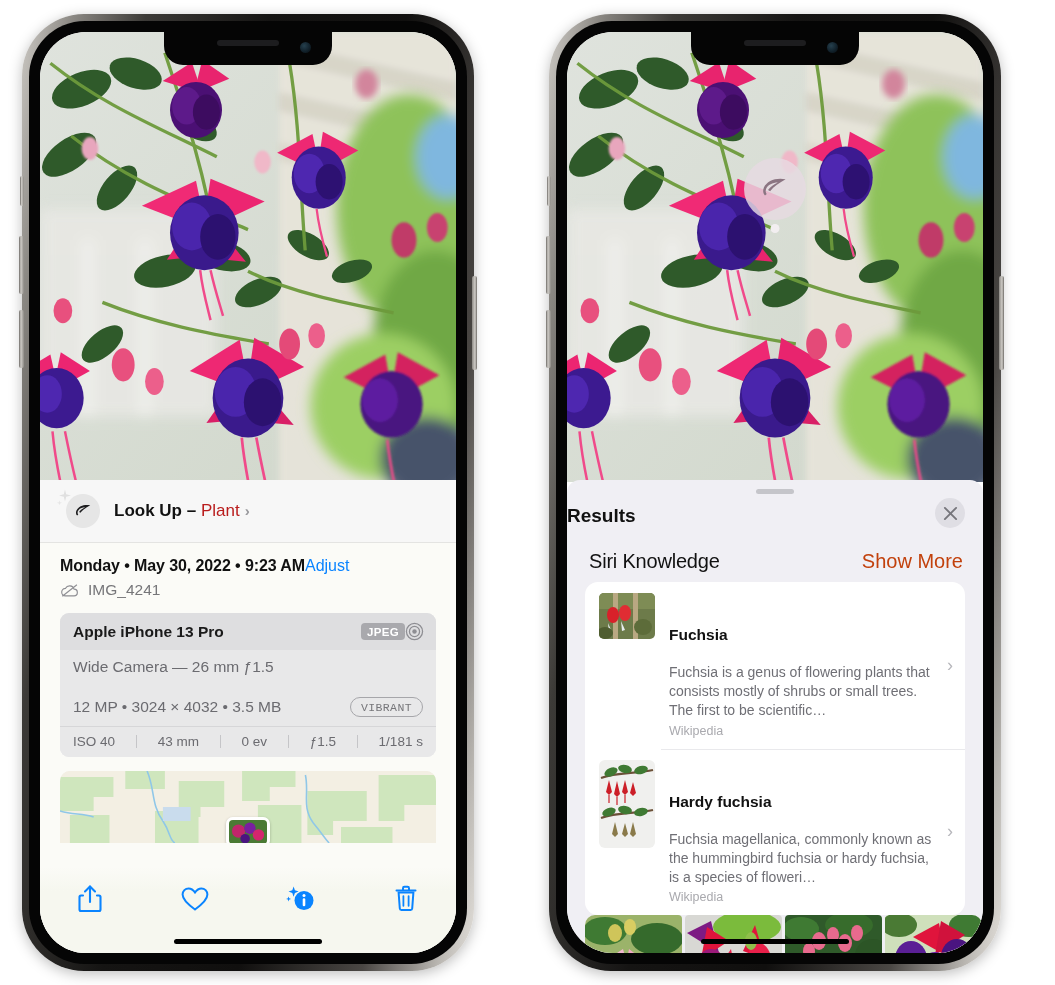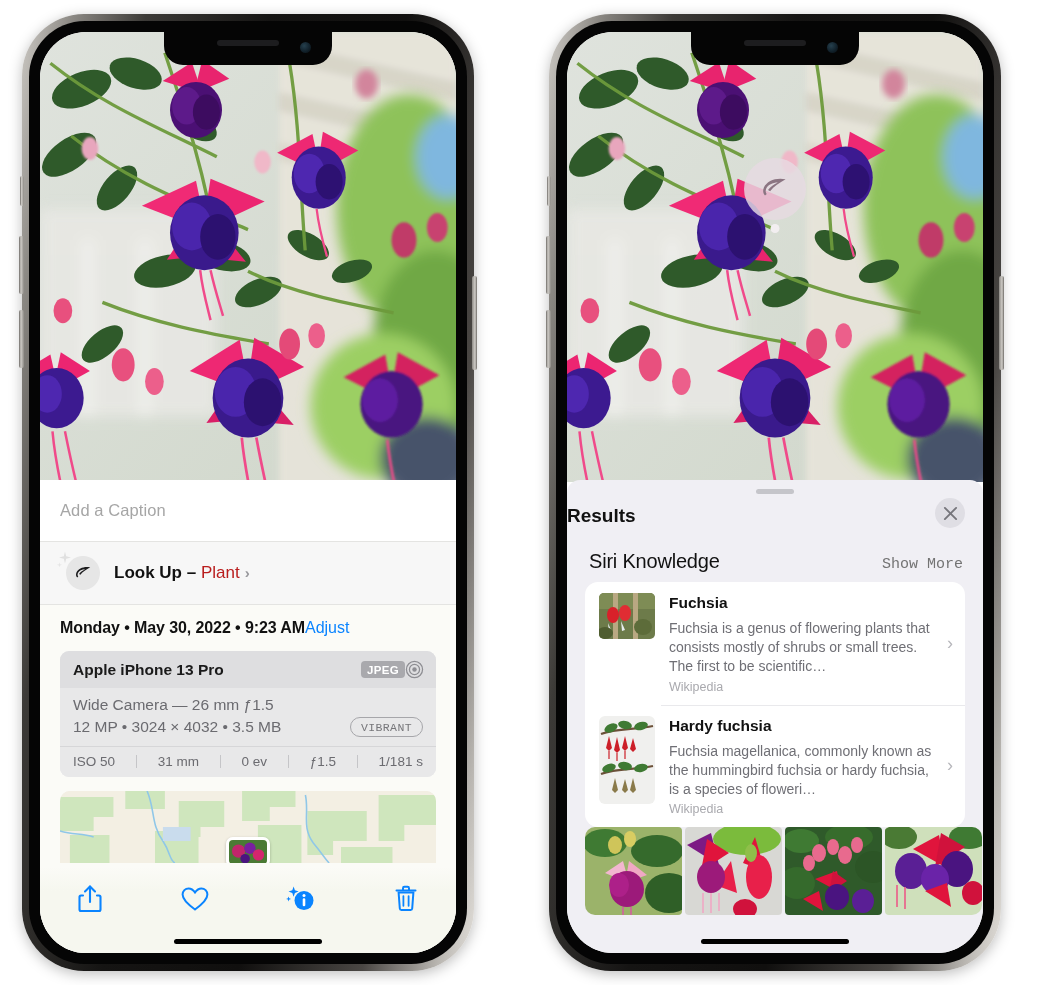--- a/index.html
+++ b/index.html
@@ -133,21 +133,21 @@
   .cam-head .name { font-size: 15.5px; font-weight: 700; color: #1a1a1a; }
   .cam-head .right { display: flex; align-items: center; }
   .jpeg-badge {
     background: #a9a9ad; color: #fff;
     font-size: 11.5px; font-weight: 700;
     padding: 2.5px 6px; border-radius: 4px; letter-spacing: .3px;
   }
   .raw-dot { width: 19px; height: 19px; }
   .cam-body { padding: 8px 13px 9px 13px; background: #e8e8e9; }
   .cam-line1 { font-size: 15.5px; color: #6b6b70; }
-  .cam-line2row { display: flex; align-items: center; justify-content: space-between; margin-top: 3px; text-align: center; }
+  .cam-line2row { display: flex; align-items: center; justify-content: space-between; margin-top: 21px; text-align: center; }
   .cam-line2 { font-size: 15.5px; color: #6b6b70; }
   .vibrant {
     border: 1px solid #a6a6aa; color: #76767a;
     font-size: 11.5px; letter-spacing: .4px;
     padding: 2.5px 10px; border-radius: 11px; font-family: Liberation Mono, monospace;
   }
   .cam-foot {
     display: flex; align-items: center; justify-content: space-between;
     padding: 7px 13px 8px 13px;
     border-top: 1px solid #d6d6d8;
@@ -205,34 +205,34 @@
     position: absolute; right: 18px; top: 4px;
     width: 30px; height: 30px; border-radius: 50%;
     background: #dfdee4;
     display: flex; align-items: center; justify-content: center;
   }
   .sec-head {
     display: flex; align-items: baseline; justify-content: space-between;
     padding: 12px 20px 9px 22px;
   }
   .sec-title { font-size: 20px; font-weight: 400; color: #111; letter-spacing: -.2px; }
-  .show-more { font-size: 15px; color: #737373; font-family: Liberation Mono, monospace; }
+  .show-more { font-size: 20px; color: #c2410c; }
 
   .know-card {
     margin: 0 18px; background: #fff; border-radius: 13px; overflow: hidden;
   }
   .know-row { display: flex; align-items: flex-start; padding: 11px 12px 11px 14px; position: relative; }
   .know-row + .know-row::before {
     content:""; position: absolute; left: 76px; right: 0; top: 0; height: 1px; background: #e9e9ec;
   }
   .know-thumb { width: 56px; height: 46px; border-radius: 5px; overflow: hidden; flex: none; margin-right: 14px; position: relative; }
   .know-thumb.tall { height: 88px; border-radius: 6px; }
   .know-body { flex: 1; min-width: 0; padding-right: 14px; }
-  .know-title { font-size: 15.5px; font-weight: 700; color: #111; line-height: 1.25; }
-  .know-desc { font-size: 14px; color: #6f6f75; line-height: 1.34; margin-top: 7px; }
+  .know-title { font-size: 15.5px; font-weight: 700; color: #111; line-height: 1.25; margin-top: 32px; }
+  .know-desc { font-size: 14px; color: #6f6f75; line-height: 1.34; margin-top: 19px; }
   .know-src { font-size: 12.5px; color: #a9a9ae; margin-top: 4px; }
   .know-chev { align-self: center; color: #b7b7bc; font-size: 18px; flex: none; }
 
   .sec-head2 { padding: 16px 20px 9px 22px; }
   .web-strip { display: flex; gap: 3px; padding: 0 18px; }
   .web-thumb { width: 97px; height: 88px; border-radius: 4px; overflow: hidden; position: relative; flex: none; }
   .web-thumb:first-child { border-radius: 10px 4px 4px 10px; }
   .web-thumb:last-child  { border-radius: 4px 10px 10px 4px; }
 </style>
 </head>
@@ -388,23 +388,20 @@
                 <ellipse cx="48" cy="112" rx="8" ry="11" fill="#e8a6bd" filter="url(#bl1)"></ellipse>
                 <ellipse cx="22" cy="268" rx="9" ry="12" fill="#e8507e"></ellipse>
                 <ellipse cx="214" cy="125" rx="8" ry="11" fill="#f0b8c8" filter="url(#bl1)"></ellipse>
               </g>
             </g>
           </svg>
         </div>
 
         <div class="info-sheet">
 
-          <div class="caption-row">
-            <span class="ph">Add a Caption</span>
-          </div>
 
           <div class="lookup-row">
             <div class="leaf-badge">
               <svg class="sparkle" viewBox="0 0 24 24">
                 <path d="M12 2 L13.6 8.4 L20 10 L13.6 11.6 L12 18 L10.4 11.6 L4 10 L10.4 8.4 Z" fill="#e0e0e0"></path>
                 <path d="M4.6 16.5 L5.4 19 L8 19.8 L5.4 20.6 L4.6 23 L3.8 20.6 L1.2 19.8 L3.8 19 Z" fill="#e6e6e6"></path>
               </svg>
               <svg width="19" height="19" viewBox="0 0 24 24">
                 <path d="M20.5 4.2c-7.6-1.6-15 1.2-17.4 6.6-1.1 2.5-.6 5 .9 6.4l1.4-1.3c-.9-1-1.2-2.6-.4-4.4 1.3-2.9 5-4.8 9.3-4.8-3.2 1.3-6 3.4-7.9 6l1.7 1c2.9-3.9 7.4-6.7 12.4-9.5z" fill="#1c1c1e"></path>
               </svg>
@@ -413,20 +410,27 @@
               <span>Look Up</span><span class="dash"> – </span><span class="sub">Plant</span><span class="chev-sm">›</span>
             </div>
           </div>
 
           <div class="meta-sep"></div>
 
           <div class="meta-block">
             <div class="date-row">
               <span class="date-txt">Monday • May 30, 2022 • 9:23 AM</span>
               <span class="adjust">Adjust</span>
+            </div>
+            <div class="fname-row">
+              <svg width="20" height="15" viewBox="0 0 26 18">
+                <path d="M7 16h11a4.4 4.4 0 0 0 .3-8.8A6 6 0 0 0 7.2 6.2 4.9 4.9 0 0 0 7 16z" fill="none" stroke="#8e8e93" stroke-width="1.5"></path>
+                <line x1="3" y1="16.5" x2="22" y2="1.5" stroke="#8e8e93" stroke-width="1.5"></line>
+              </svg>
+              <span class="fname">IMG_4241</span>
             </div>
           </div>
 
           <div class="cam-card">
             <div class="cam-head">
               <span class="name">Apple iPhone 13 Pro</span>
               <span class="right">
                 <span class="jpeg-badge">JPEG</span>
                 <svg class="raw-dot" viewBox="0 0 24 24">
                   <circle cx="12" cy="12" r="10.2" fill="none" stroke="#8e8e93" stroke-width="1.6"></circle>
@@ -436,23 +440,23 @@
               </span>
             </div>
             <div class="cam-body">
               <div class="cam-line1">Wide Camera — 26 mm ƒ1.5</div>
               <div class="cam-line2row">
                 <span class="cam-line2">12 MP • 3024 × 4032 • 3.5 MB</span>
                 <span class="vibrant">VIBRANT</span>
               </div>
             </div>
             <div class="cam-foot">
-              <span class="cell">ISO 50</span>
+              <span class="cell">ISO 40</span>
               <span class="bar"></span>
-              <span class="cell">31 mm</span>
+              <span class="cell">43 mm</span>
               <span class="bar"></span>
               <span class="cell">0 ev</span>
               <span class="bar"></span>
               <span class="cell">ƒ1.5</span>
               <span class="bar"></span>
               <span class="cell">1/181 s</span>
             </div>
           </div>
 
           <div class="map-strip">

